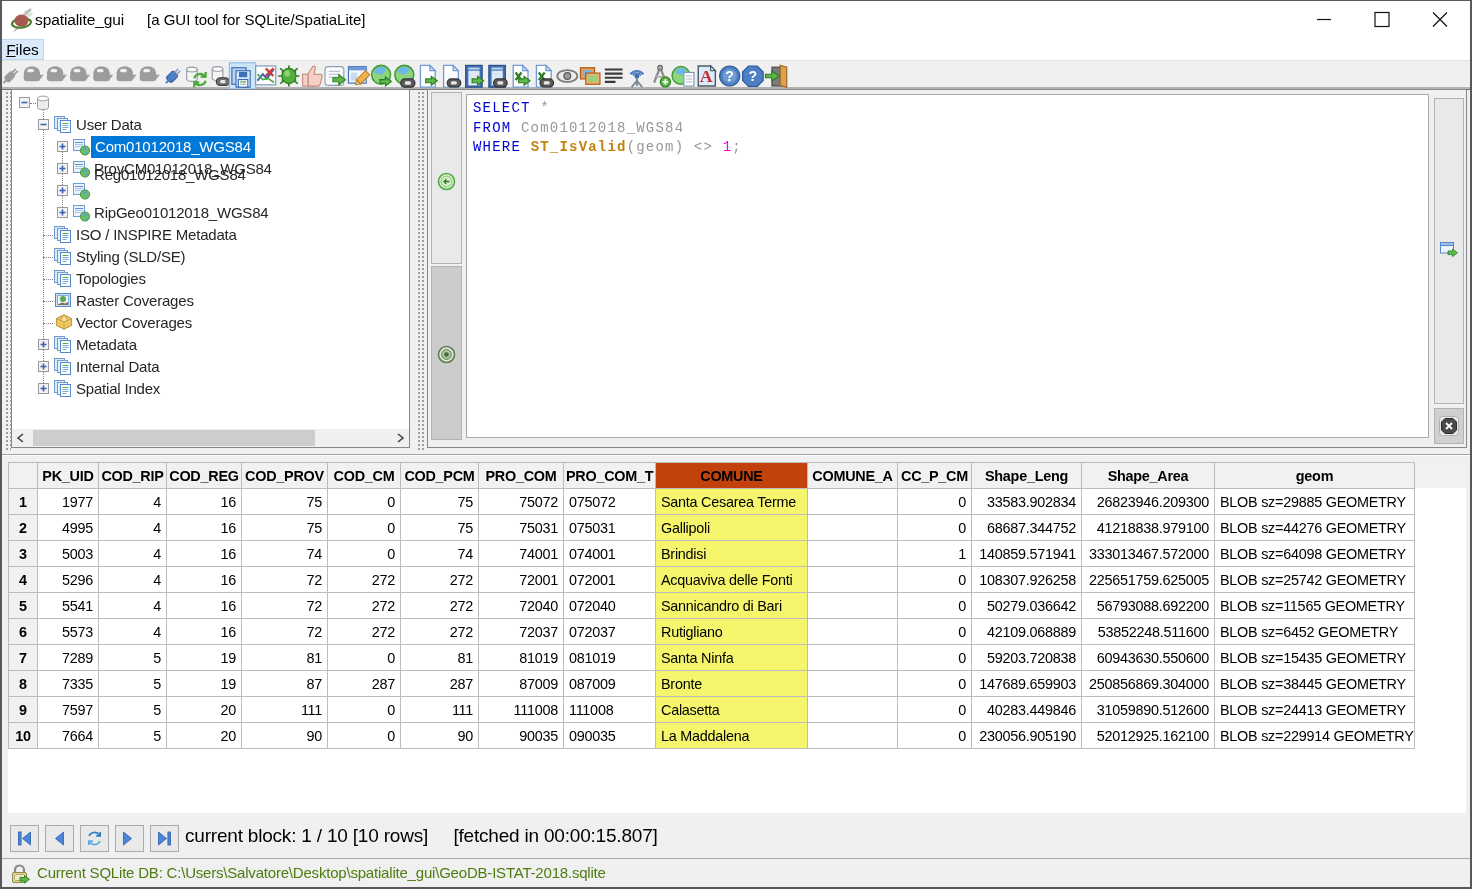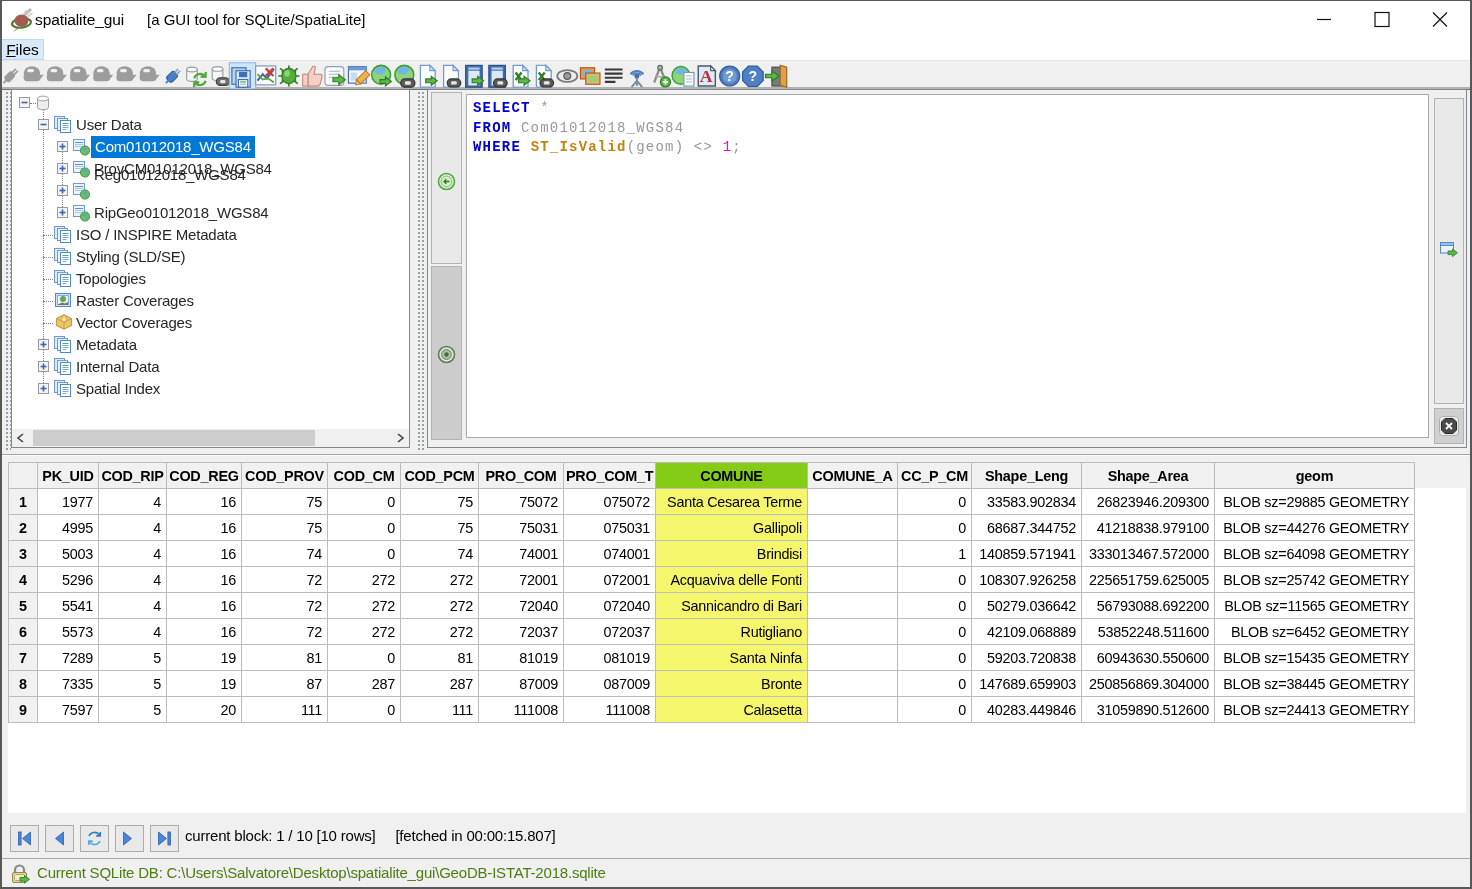--- a/index.html
+++ b/index.html
@@ -29,41 +29,41 @@
   #treehsb{left:12px;top:429px;width:397px;height:18px;background:#f0f0f0;}
   #treehsb .thumb{position:absolute;left:21px;top:1px;width:273px;height:16px;background:#cdcdcd;}
   
   #rpanel{left:427px;top:89px;width:1040px;height:359px;border:1px solid #828790;
      box-sizing:border-box;background:#f0f0f0;}
   #lstripA{left:431px;top:92px;width:31px;height:172px;background:#e9e9e9;border:1px solid #b2b2b2;box-sizing:border-box;}
   #lstripB{left:431px;top:266px;width:31px;height:174px;background:#cccccc;border:1px solid #b2b2b2;box-sizing:border-box;}
   #sqlbox{left:466px;top:94px;width:963px;height:344px;background:#ffffff;border:1px solid #aaaaaa;
      box-sizing:border-box;font-family:"Liberation Mono",monospace;font-size:14px;letter-spacing:1.2px;
      line-height:19.6px;padding:4px 0 0 6px;color:#989898;white-space:pre;}
-  #sqlbox .kw{color:#0000d2;font-weight:bold;}
+  #sqlbox .kw{color:#0000d2;font-weight:normal;}
   #sqlbox .fn{color:#c08410;font-weight:bold;}
   #sqlbox .num{color:#ee00ee;}
   #rstripA{left:1434px;top:98px;width:30px;height:306px;background:#e9e9e9;border:1px solid #b2b2b2;box-sizing:border-box;}
   #rstripB{left:1434px;top:408px;width:30px;height:36px;background:#d0d0d0;border:1px solid #b2b2b2;box-sizing:border-box;}
   
   #gridwrap{left:8px;top:462px;width:1458px;height:351px;background:#ffffff;}
   #gridhdrbg{left:8px;top:462px;width:1458px;height:26px;background:#f1f1f1;}
   table#grid{position:absolute;left:8px;top:462px;width:1407px;border-collapse:collapse;table-layout:fixed;
      font-size:14.4px;color:#000;letter-spacing:-0.25px;}
   #grid td,#grid th{border:1px solid #bcbcbc;padding:0 5px 0 5px;height:26px;overflow:hidden;white-space:nowrap;box-sizing:border-box;}
   #grid th{background:#f1f1f1;font-weight:bold;padding:0 2px;margin-top:8px;}
   #grid td.r{text-align:right;}
-  #grid td.l{text-align:right;}
-  #grid th.yel{background:#84cc16;}
+  #grid td.l{text-align:left;}
+  #grid th.yel{background:#c2410c;}
   #grid td.yel{background:#f6f66d;}
   #grid td.rn{background:#f1f1f1;text-align:center;font-weight:bold;}
   
   #navstrip{left:0;top:813px;width:1472px;height:45px;background:#f0f0f0;}
   .navbtn{position:absolute;top:12px;width:29px;height:27px;background:#e9e9e9;border:1px solid #ababab;box-sizing:border-box;}
-  #navtext1{position:absolute;left:185px;top:0;height:45px;line-height:45px;font-size:15px;letter-spacing:-0.2px;color:#000;}
+  #navtext1{position:absolute;left:185px;top:0;height:45px;line-height:45px;font-size:19px;letter-spacing:-0.2px;color:#000;}
   #statusbar{left:0;top:858px;width:1472px;height:31px;background:#f0f0f0;border-top:1px solid #a8a8a8;box-sizing:border-box;}
   #statustext{left:37px;top:864px;font-size:15px;letter-spacing:-0.2px;color:#4d7c0f;}
 </style>
 </head>
 <body>
 <div class="abs" id="titlebar"></div>
 <div class="abs" id="title1">spatialite_gui</div>
 <div class="abs" id="title2">[a GUI tool for SQLite/SpatiaLite]</div>
 <svg class="abs" style="left:9px;top:6px" width="26" height="26" viewBox="0 0 26 26">
   <path d="M11 12 L21 2 L23 4 L13 13 Z" fill="#b8b8b8"></path>
@@ -712,20 +712,37 @@
         <td class="r">111</td>
         <td class="r">111008</td>
         <td class="l">111008</td>
         <td class="l yel">Calasetta</td>
         <td class="l"></td>
         <td class="r">0</td>
         <td class="r">40283.449846</td>
         <td class="r">31059890.512600</td>
         <td class="l">BLOB sz=24413 GEOMETRY</td>
       </tr>
+      <tr>
+        <td class="rn">10</td>
+        <td class="r">7664</td>
+        <td class="r">5</td>
+        <td class="r">20</td>
+        <td class="r">90</td>
+        <td class="r">0</td>
+        <td class="r">90</td>
+        <td class="r">90035</td>
+        <td class="l">090035</td>
+        <td class="l yel">La Maddalena</td>
+        <td class="l"></td>
+        <td class="r">0</td>
+        <td class="r">230056.905190</td>
+        <td class="r">52012925.162100</td>
+        <td class="l">BLOB sz=229914 GEOMETRY</td>
+      </tr>
     </tbody>
   </table>
 
 <div class="abs" id="navstrip">
   <div class="navbtn" style="left:10px"></div>
   <div class="navbtn" style="left:45px"></div>
   <div class="navbtn" style="left:80px"></div>
   <div class="navbtn" style="left:115px"></div>
   <div class="navbtn" style="left:150px"></div>
   <div id="navtext1">current block: 1 / 10 [10 rows]&nbsp;&nbsp;&nbsp;&nbsp;&nbsp;[fetched in 00:00:15.807]</div>

